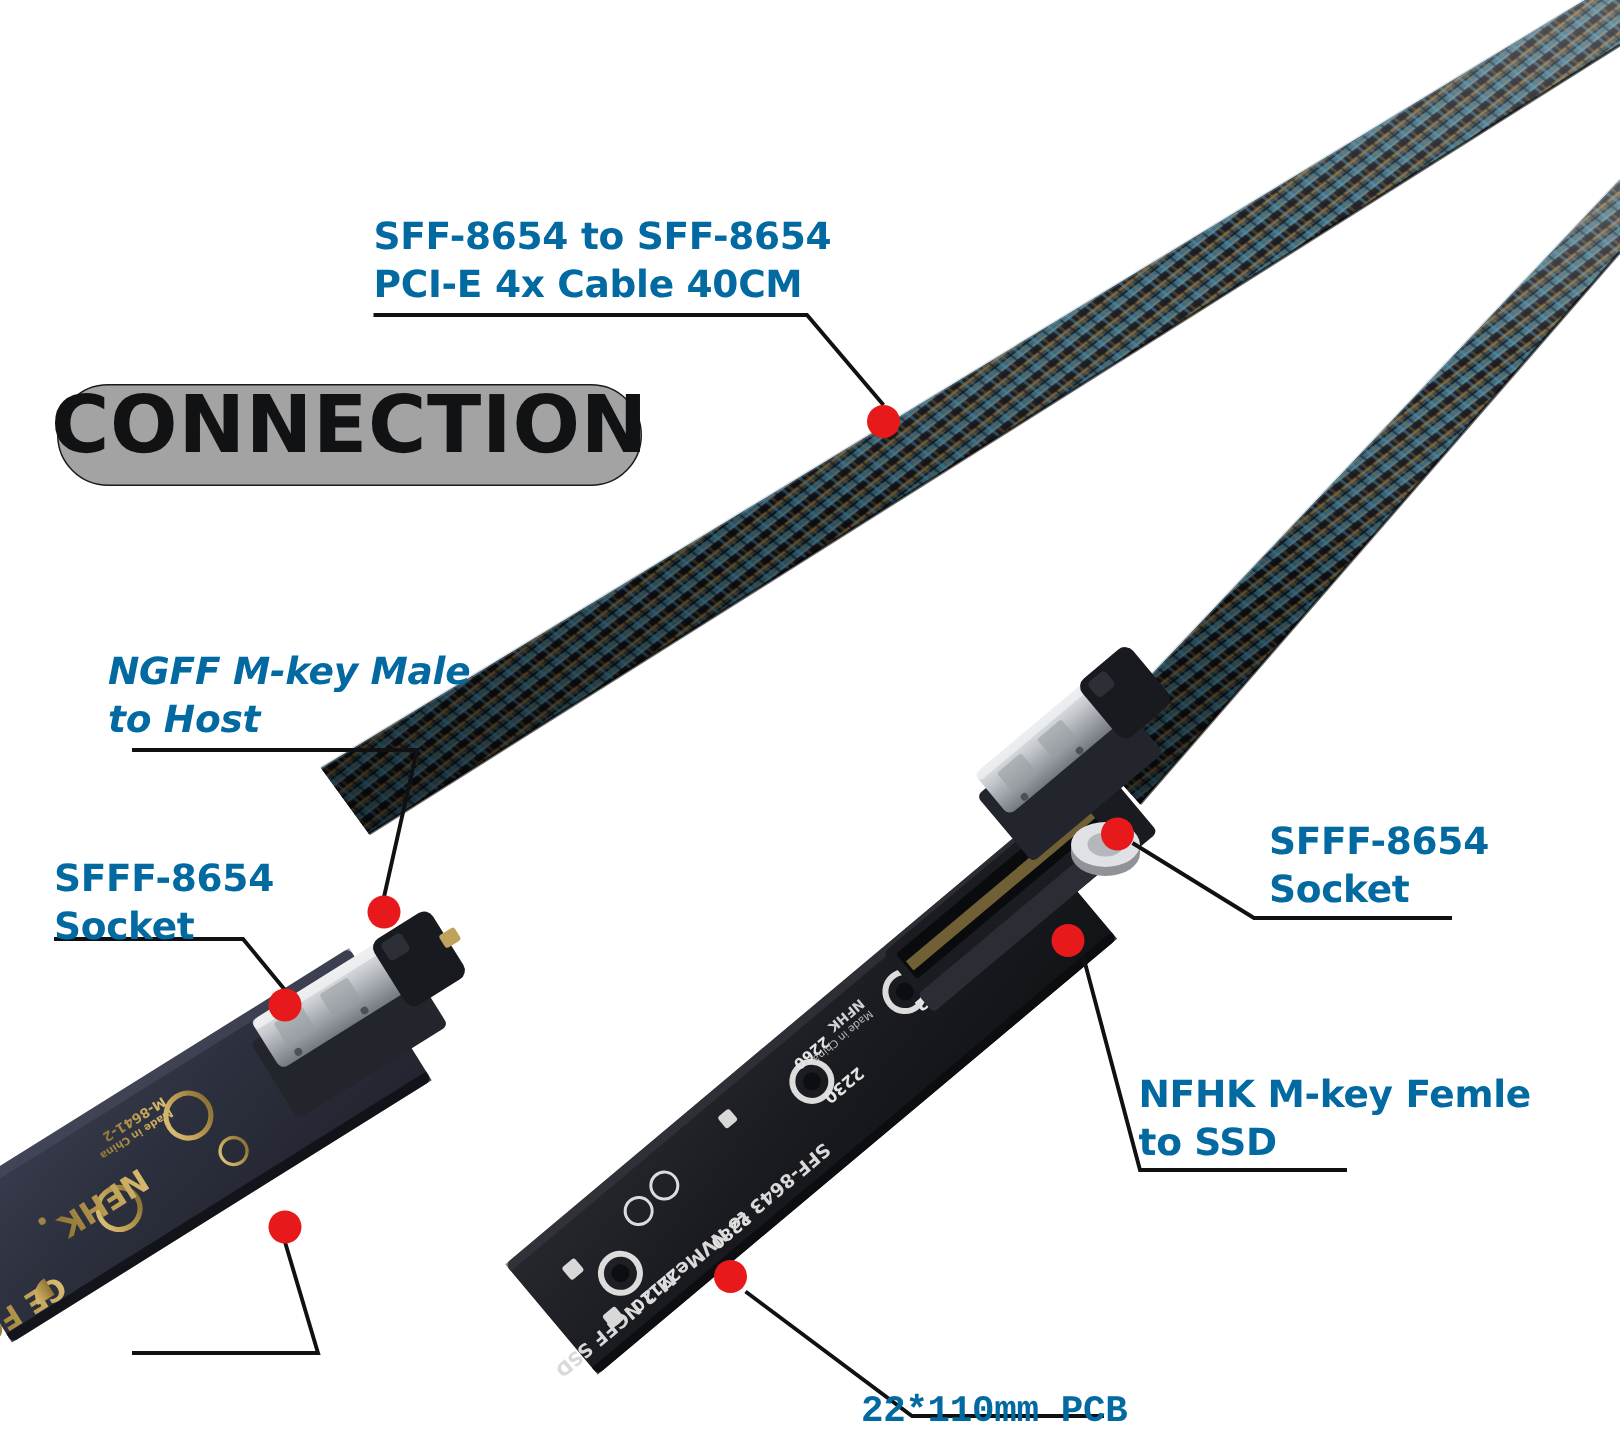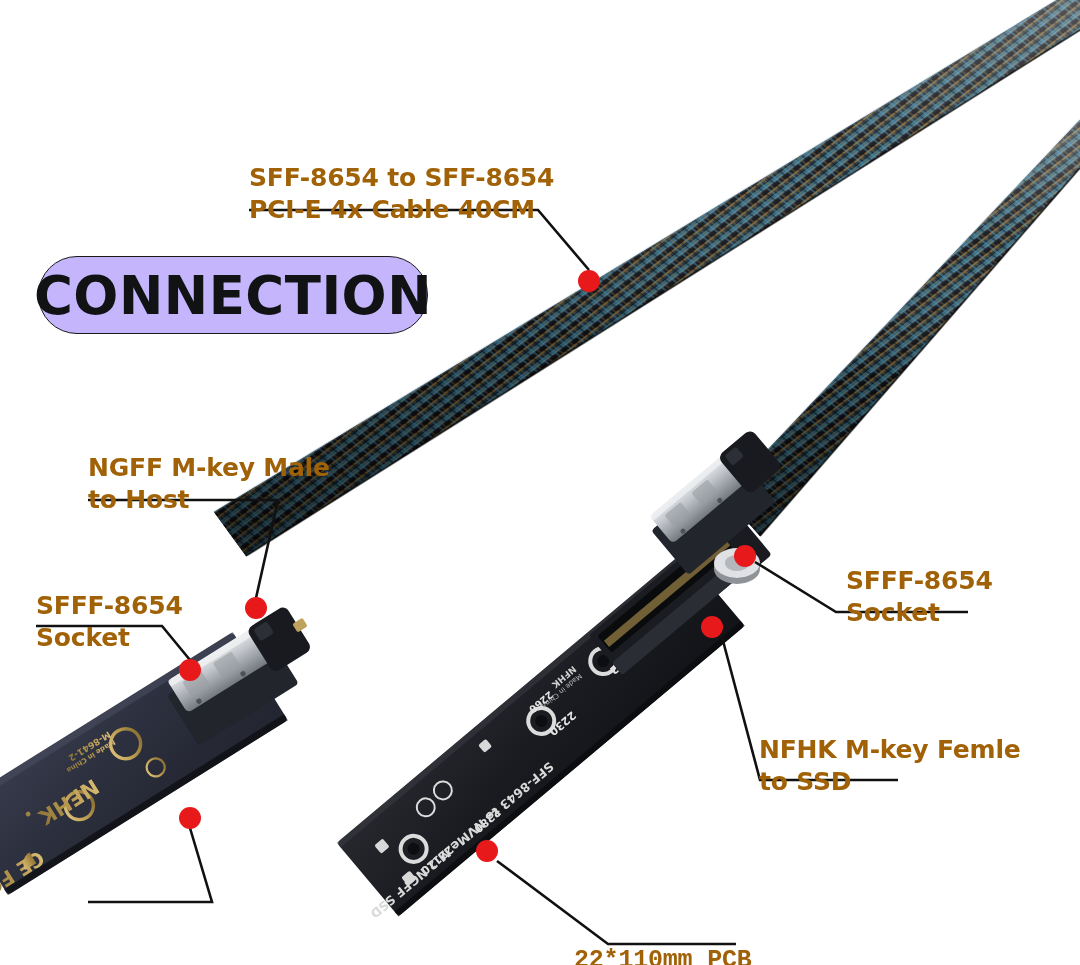--- a/index.html
+++ b/index.html
@@ -17,42 +17,40 @@
     font-family: "DejaVu Sans", "Liberation Sans", sans-serif;
   }
   #art {
     position: absolute;
     left: 0; top: 0;
     width: 1080px;
     height: 965px;
   }
   .callout-text {
     position: absolute;
-    color: #a16207;
+    color: #0369a1;
     font-family: "DejaVu Sans", "Liberation Sans", sans-serif;
     font-size: 25px;
     font-weight: 600;
     line-height: 1.27;
     letter-spacing: -0.2px;
     white-space: pre;
     pointer-events: none;
-    margin-top: 20px;
   }
   .badge {
     position: absolute;
     left: 38px;
     top: 256px;
     width: 390px;
-    height: 78px;
+    height: 68px;
     border: 1.6px solid #1a1a1a;
     border-radius: 42px;
-    background: #c4b5fd;
+    background: #a3a3a3;
     box-sizing: border-box;
     display: flex;
-    align-items: center;
     justify-content: center;
   }
   .badge-label {
     font-family: "DejaVu Sans", "Liberation Sans", sans-serif;
     font-size: 53px;
     font-weight: 600;
     color: #111214;
     letter-spacing: 0.5px;
     line-height: 1;
     white-space: pre;
@@ -276,21 +274,21 @@
       <circle cx="745" cy="556" r="11" fill="#e8191b"></circle>
       <circle cx="712" cy="627" r="11" fill="#e8191b"></circle>
       <circle cx="190" cy="818" r="11" fill="#e8191b"></circle>
       <circle cx="487" cy="851" r="11" fill="#e8191b"></circle>
     </g>
   </svg>
 
   <div class="callout-text" style="left:249px; top:142px;">SFF-8654 to SFF-8654
 PCI-E 4x Cable 40CM</div>
 
-  <div class="callout-text" style="left:88px; top:432px;">NGFF M-key Male
+  <div class="callout-text" style="left:72px; top:432px;font-style:italic;">NGFF M-key Male
 to Host</div>
 
   <div class="callout-text" style="left:36px; top:570px;">SFFF-8654
 Socket</div>
 
   <div class="callout-text" style="left:846px; top:545px;">SFFF-8654
 Socket</div>
 
   <div class="callout-text" style="left:759px; top:714px;">NFHK M-key Femle
 to SSD</div>

